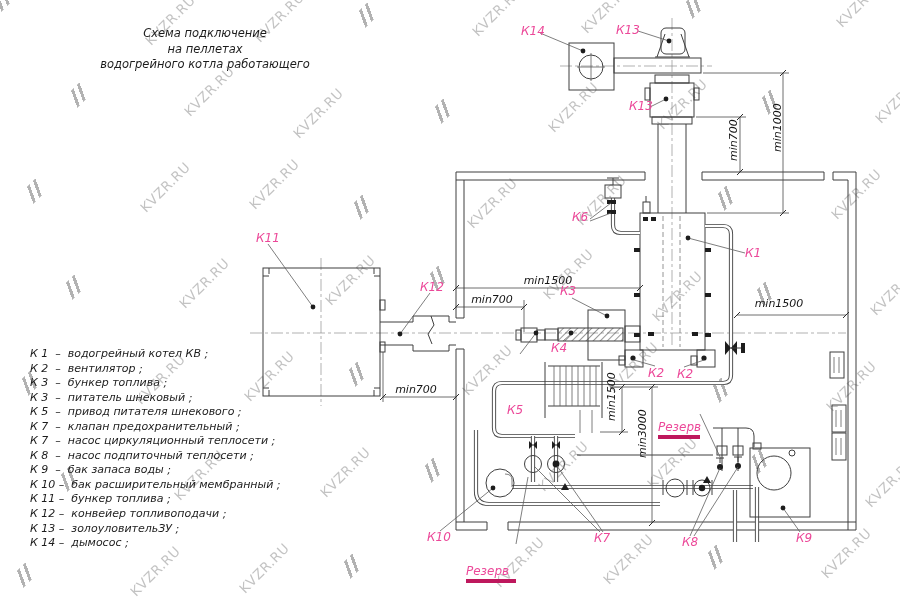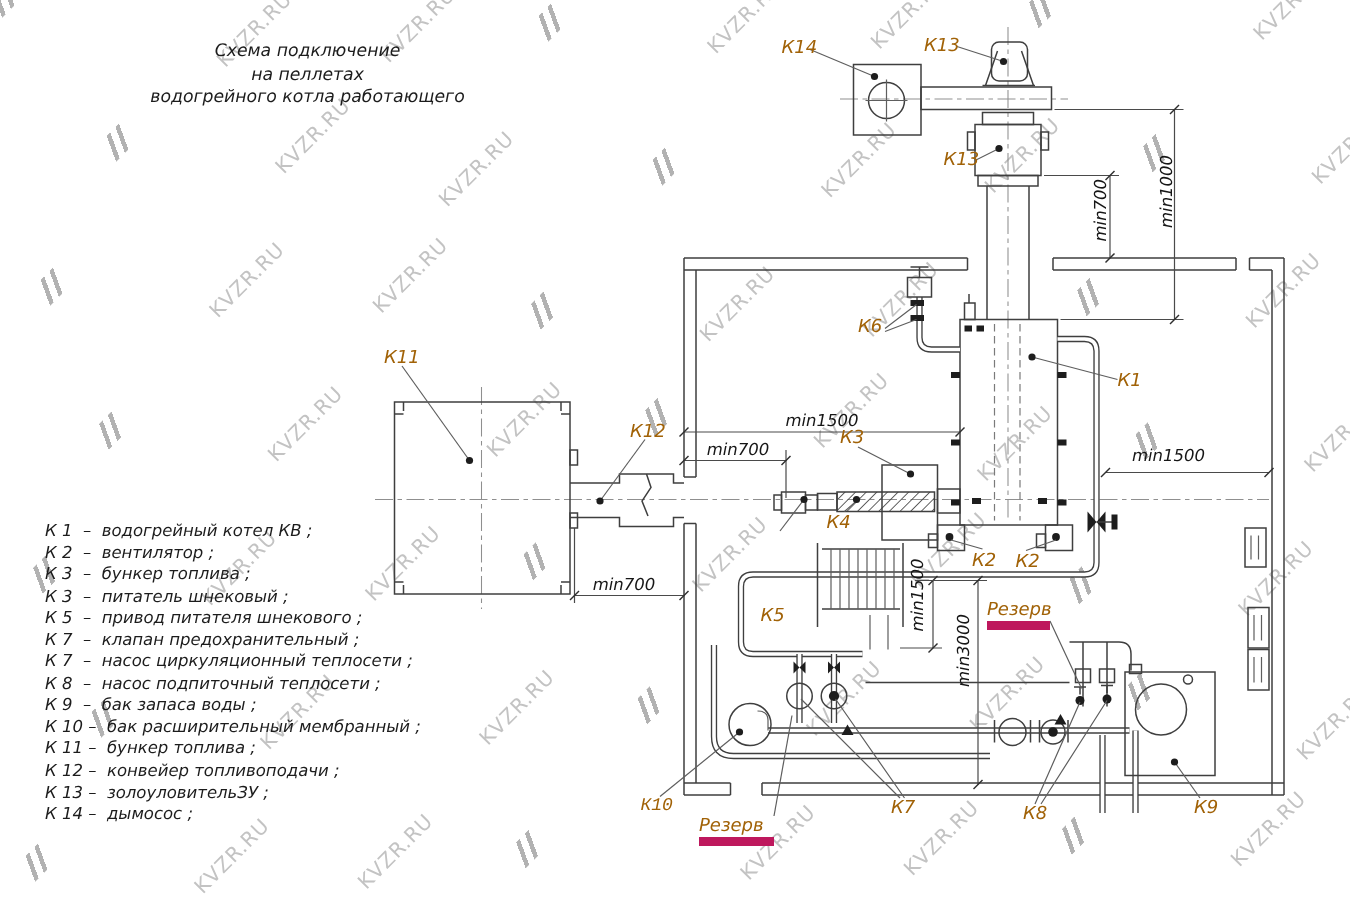--- a/index.html
+++ b/index.html
@@ -18,25 +18,25 @@
   .thin{stroke:#5e5e5e;stroke-width:0.8;fill:none;}
   .cl{stroke:#8f8f8f;stroke-width:0.7;fill:none;stroke-dasharray:12 3 3 3;}
   .dsh{stroke:#7a7a7a;stroke-width:0.8;fill:none;stroke-dasharray:5 3;}
   .dim{stroke:#4a4a4a;stroke-width:0.8;fill:none;}
   .tick{stroke:#2e2e2e;stroke-width:1;}
   .blk{fill:#1d1d1d;stroke:none;}
   .pipe-o{stroke:#3f3f3f;stroke-width:4.2;fill:none;}
   .pipe-i{stroke:#ffffff;stroke-width:2.4;fill:none;}
   
   #txt{position:absolute;inset:0;z-index:3;pointer-events:none;}
-  .lbl{position:absolute;font-style:italic;font-size:12px;white-space:nowrap;color:#a16207;}
+  .lbl{position:absolute;font-style:italic;font-size:12px;white-space:nowrap;color:#ec4899;}
   .dimlbl{position:absolute;font-style:italic;font-size:11px;white-space:nowrap;color:#161616;}
   .vdim{transform-origin:0 0;transform:rotate(-90deg);}
   .ctr{text-align:center;}
-  .undl{border-bottom:6px solid #be185d;padding-bottom:1px;}
+  .undl{border-bottom:4px solid #be185d;padding-bottom:1px;margin-top:21px;}
   #title{position:absolute;left:88px;top:26px;width:234px;text-align:center;
          font-style:italic;font-size:11.5px;line-height:15.5px;}
   #legend{position:absolute;left:30px;top:347px;font-style:italic;font-size:11px;}
   .leg-row{height:14.55px;white-space:pre;}
 </style>
 </head>
 <body>
 
 <div id="page">
 
@@ -374,21 +374,21 @@
     <div class="lbl" style="left:629px;top:99px;">К13</div>
     <div class="lbl" style="left:572px;top:210px;">К6</div>
     <div class="lbl" style="left:745px;top:246px;">К1</div>
     <div class="lbl" style="left:256px;top:231px;">К11</div>
     <div class="lbl" style="left:420px;top:280px;">К12</div>
     <div class="lbl" style="left:560px;top:284px;">К3</div>
     <div class="lbl" style="left:507px;top:367px;margin-top:36px;">К5</div>
     <div class="lbl" style="left:551px;top:341px;">К4</div>
     <div class="lbl" style="left:648px;top:366px;">К2</div>
     <div class="lbl" style="left:677px;top:367px;">К2</div>
-    <div class="lbl" style="left:427px;top:530px;font-family:Liberation Mono, monospace;">К10</div>
+    <div class="lbl" style="left:427px;top:530px;">К10</div>
     <div class="lbl" style="left:594px;top:531px;">К7</div>
     <div class="lbl" style="left:682px;top:535px;">К8</div>
     <div class="lbl" style="left:796px;top:531px;">К9</div>
     <div class="lbl undl" style="left:658px;top:399px;width:42px;">Резерв</div>
     <div class="lbl undl" style="left:466px;top:543px;width:50px;">Резерв</div>
 
     <div class="dimlbl ctr" style="left:523px;top:274px;width:50px;">min1500</div>
     <div class="dimlbl ctr" style="left:470px;top:293px;width:44px;">min700</div>
     <div class="dimlbl ctr" style="left:394px;top:383px;width:44px;">min700</div>
     <div class="dimlbl ctr" style="left:754px;top:297px;width:50px;">min1500</div>

